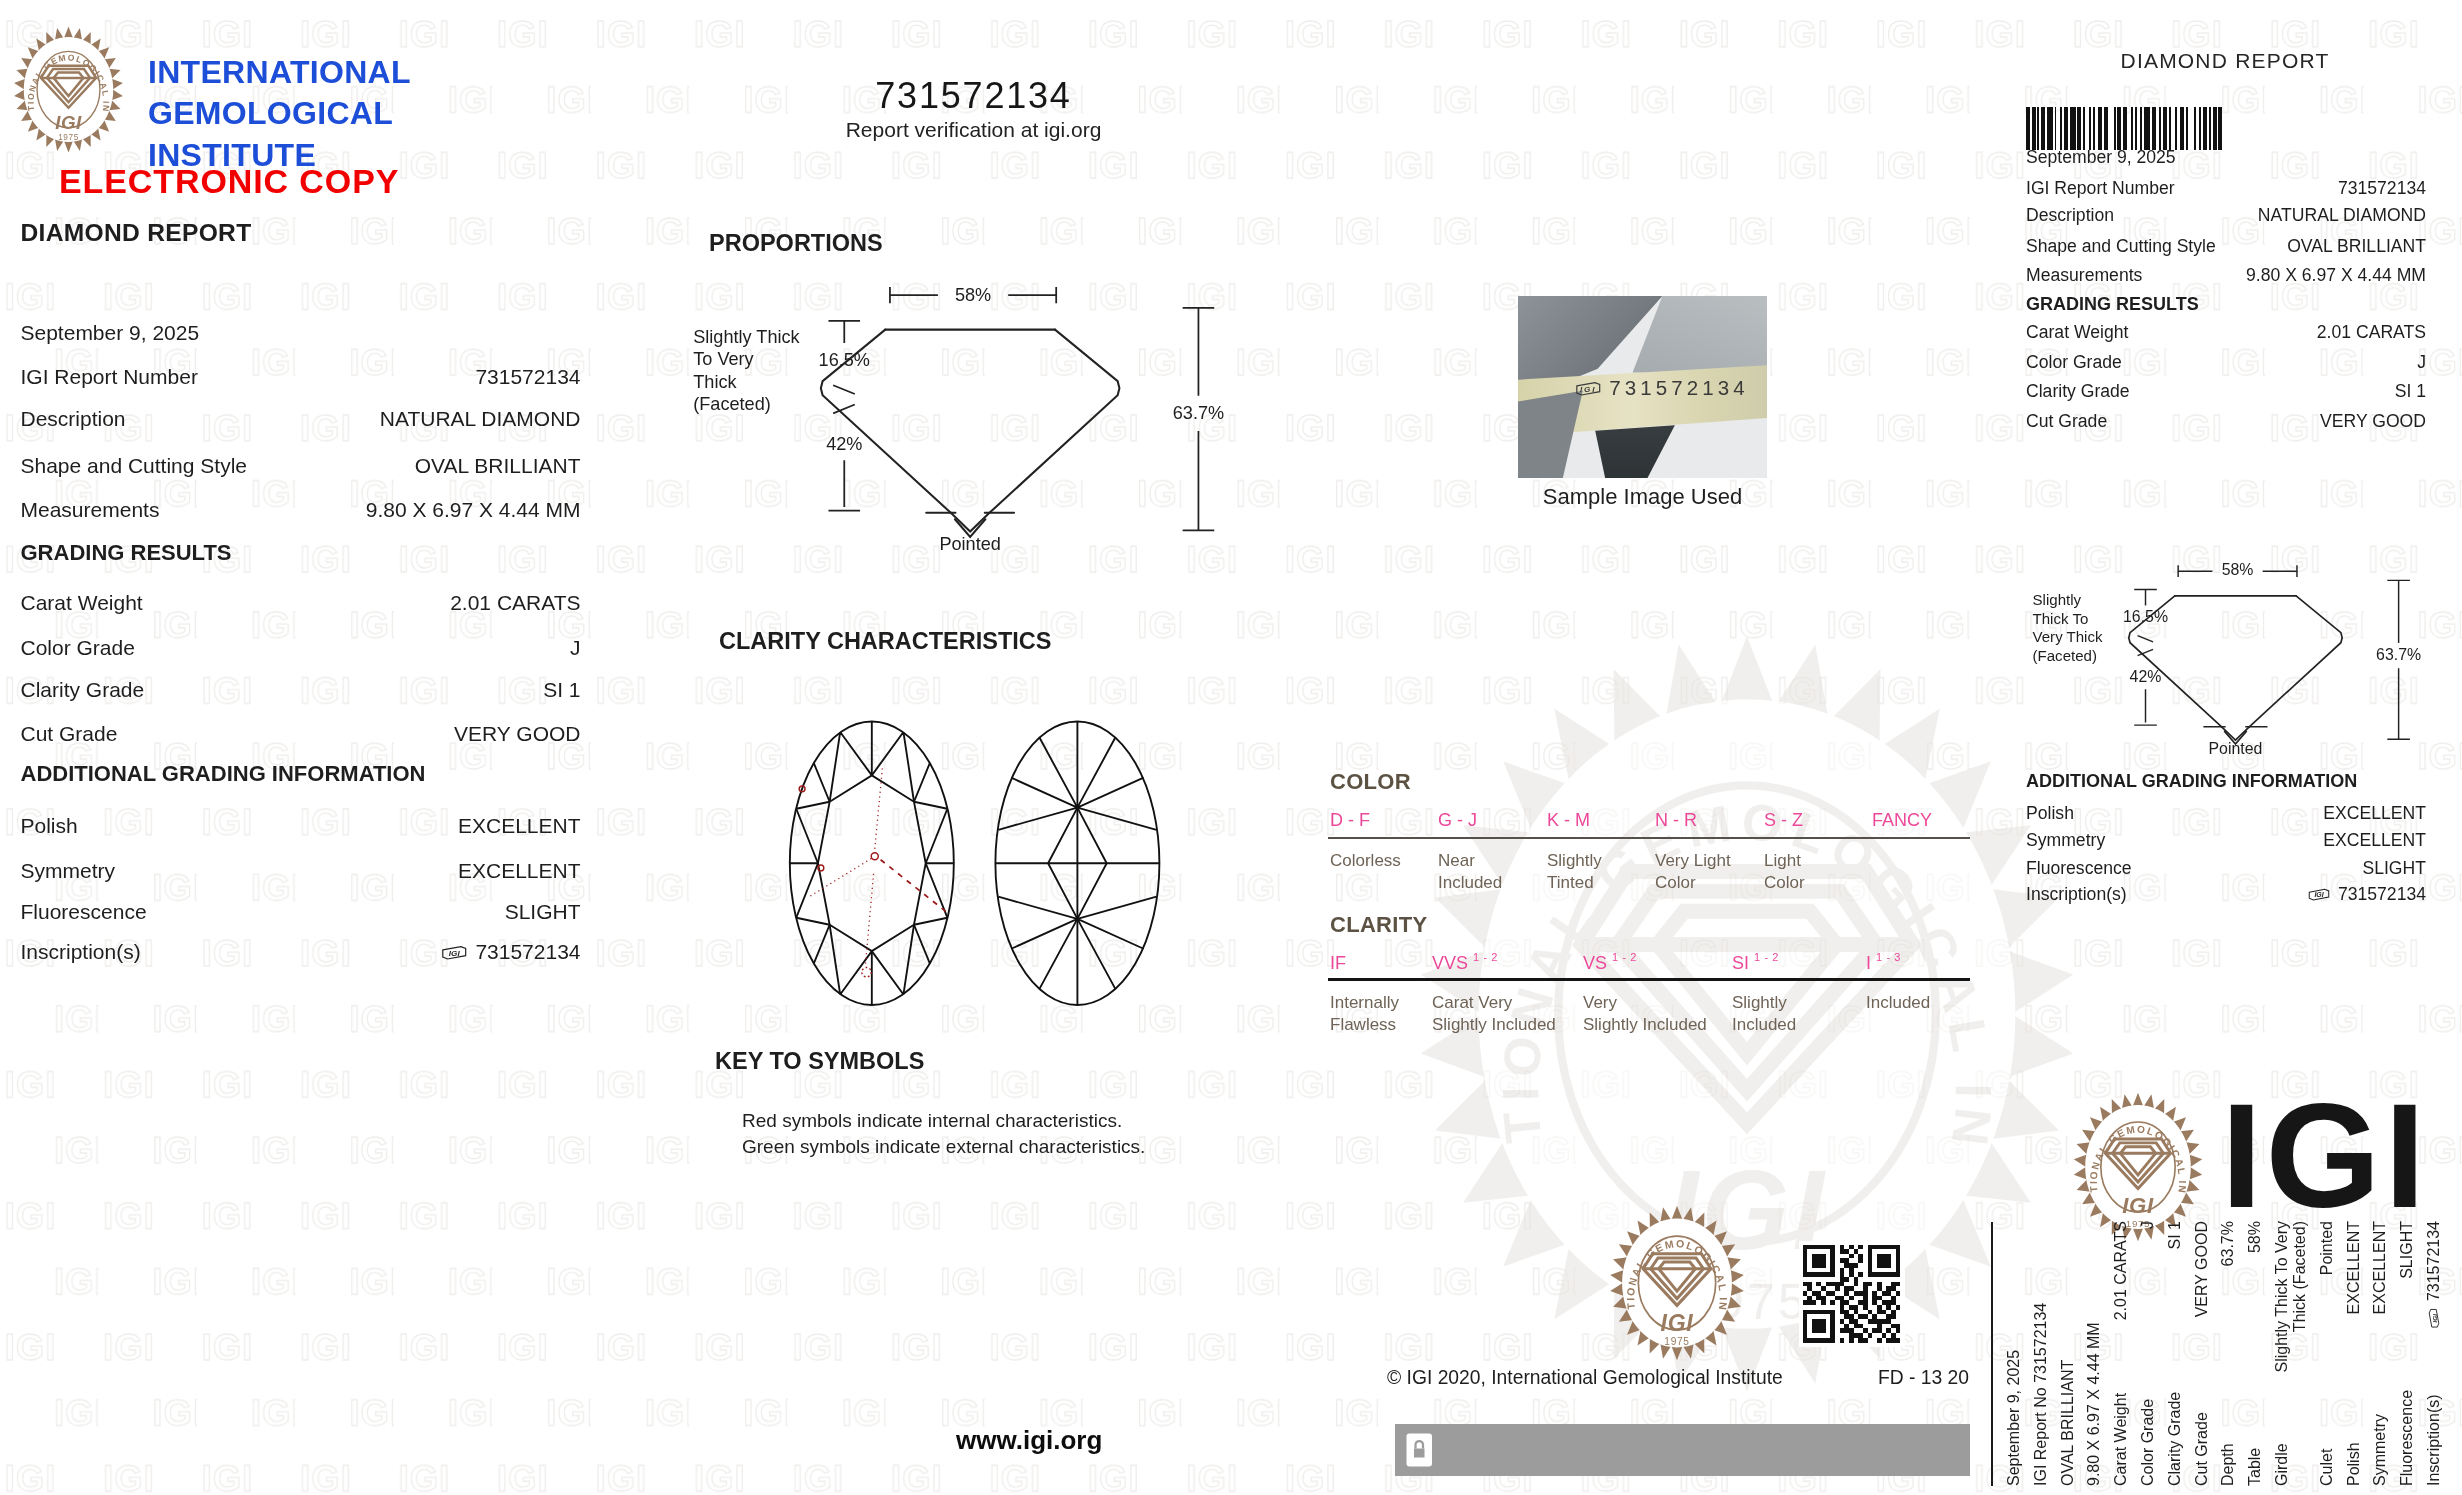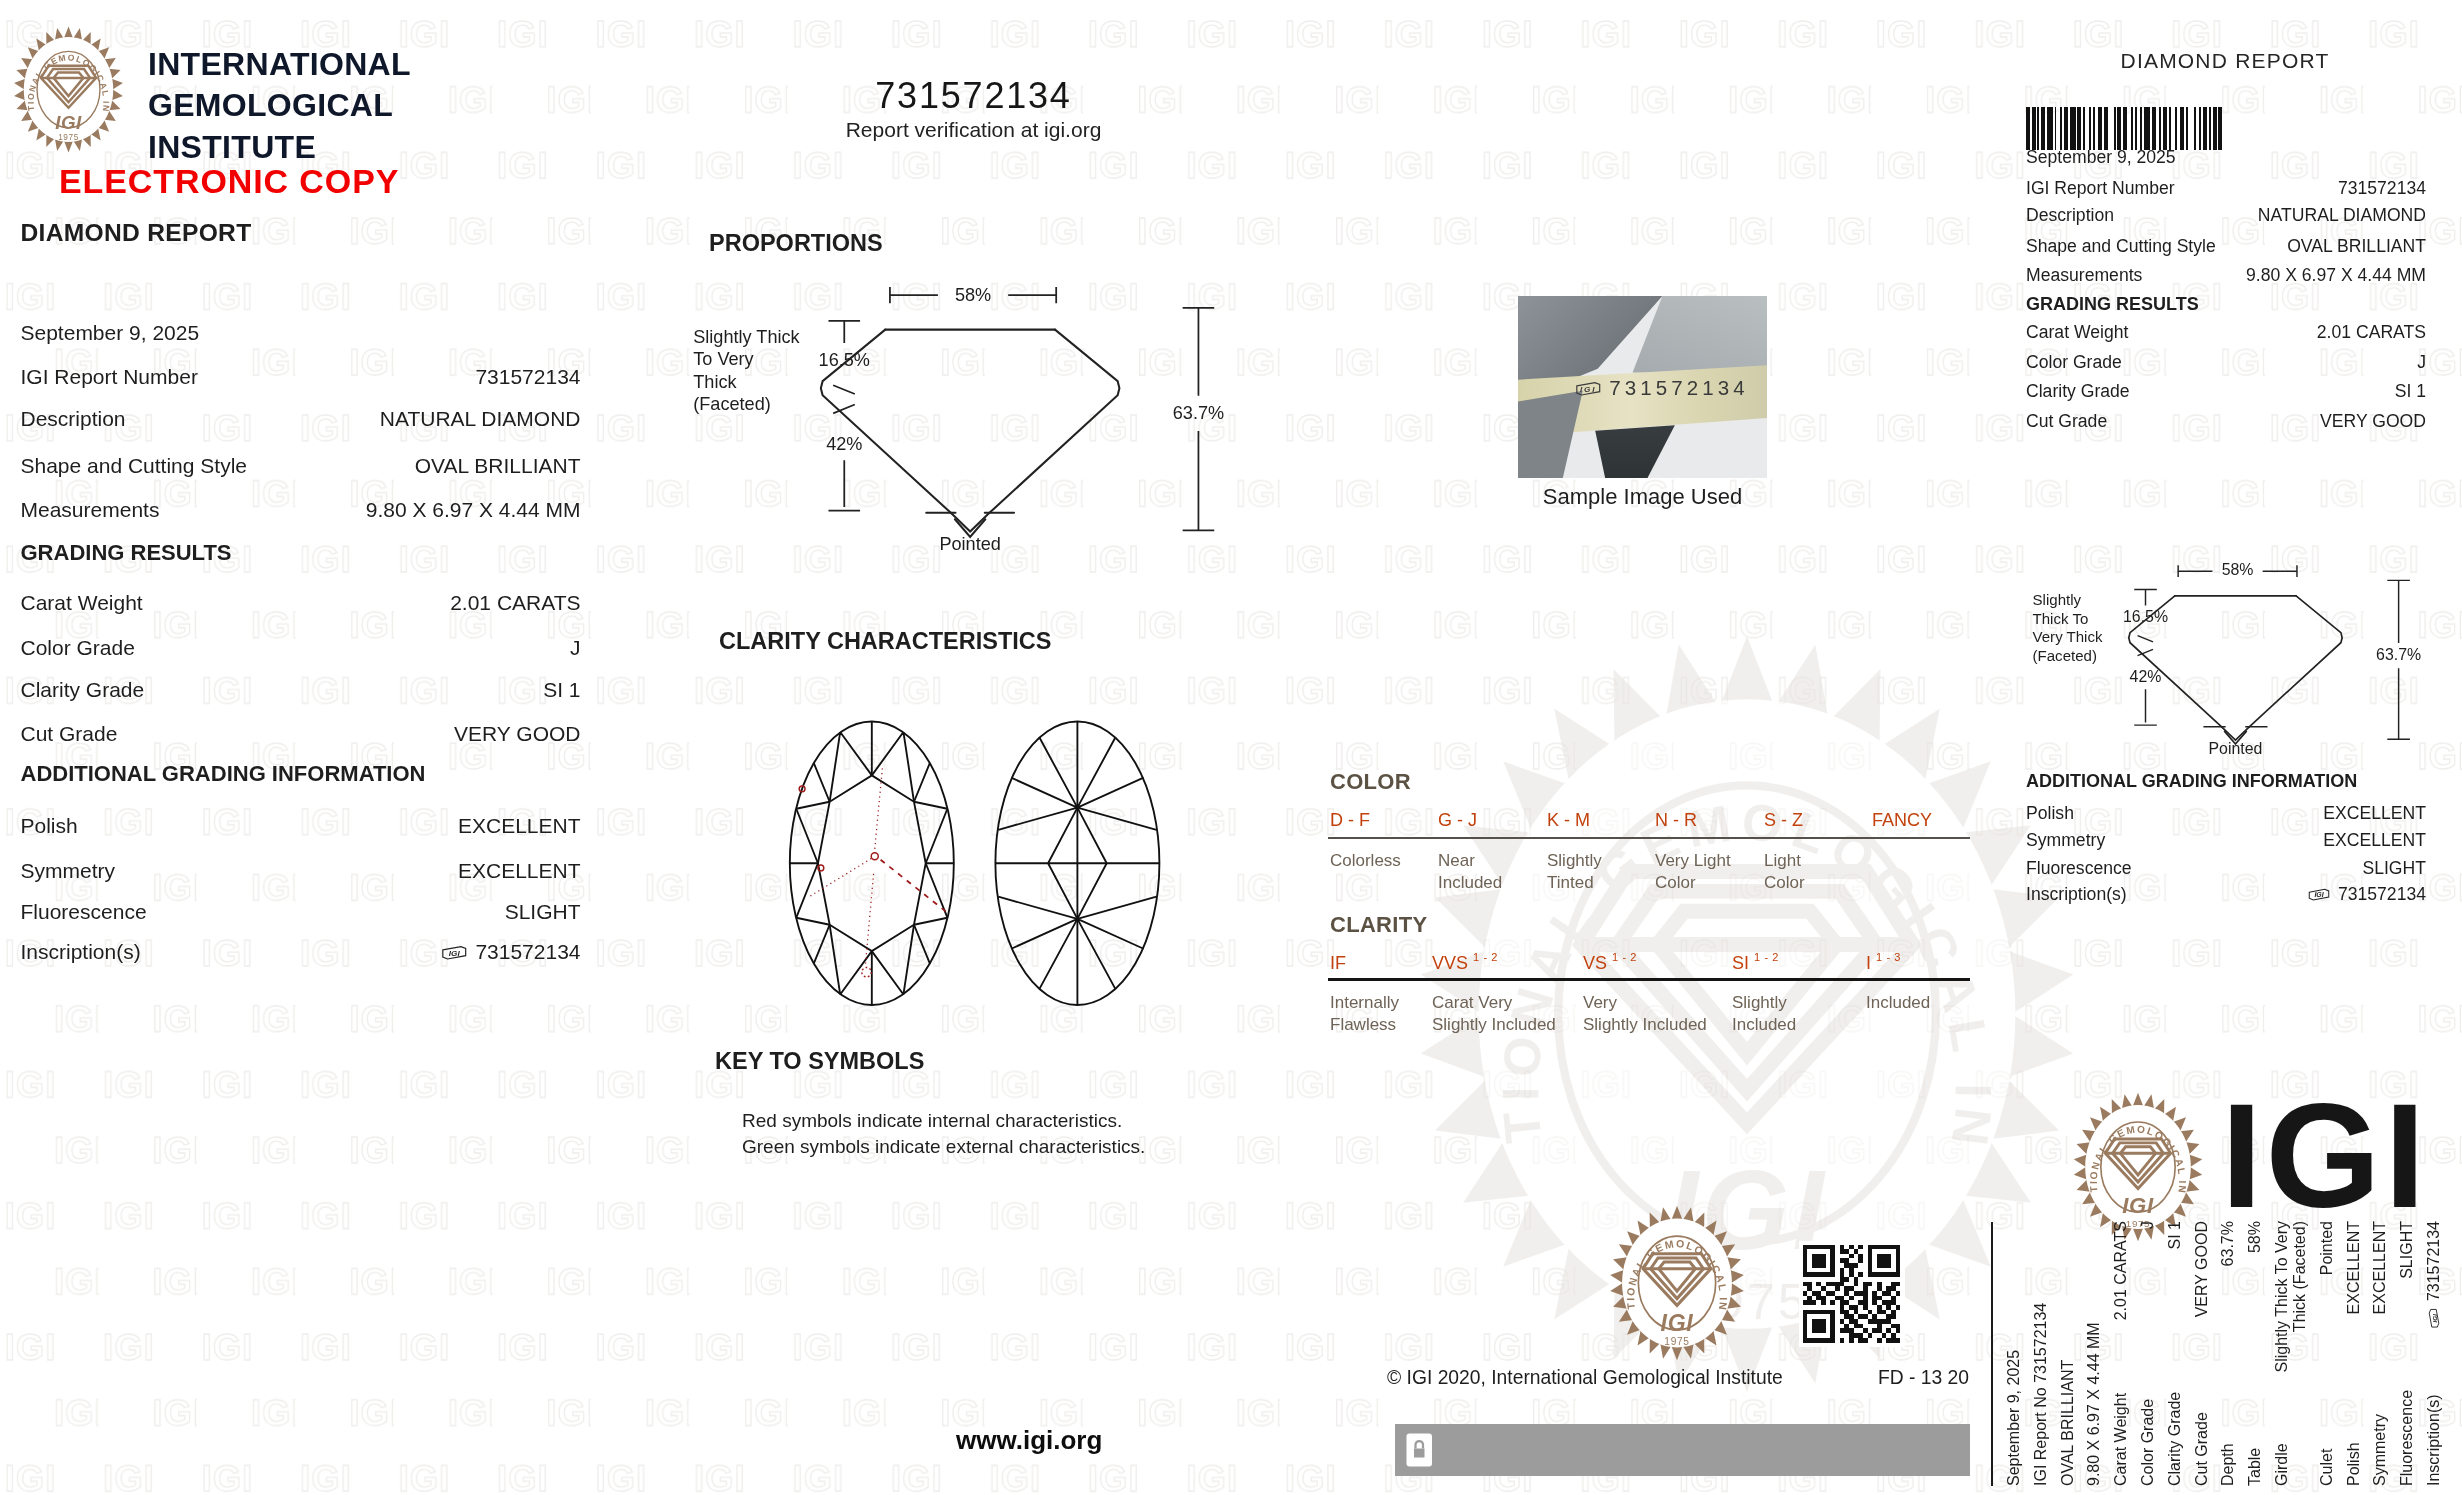--- a/index.html
+++ b/index.html
@@ -11,21 +11,21 @@
   .tileTxt{font-family:"Liberation Sans",sans-serif;font-size:62px;font-weight:bold;
            fill:none;stroke:#eceae7;stroke-width:2.2;letter-spacing:2px;}
   #wm-seal{position:absolute;left:1366px;top:633px;width:762px;height:762px;z-index:0;opacity:.5;color:#e5e1dd;}
   
   .seal-arc-text{font-size:15.5px;font-weight:bold;letter-spacing:2.5px;}
   .seal-igi{font-size:34px;font-weight:bold;font-style:italic;text-anchor:middle;letter-spacing:1px;}
   .seal-year{font-size:15px;text-anchor:middle;letter-spacing:1px;}
   .glyph{width:30.5px;height:17.6px;vertical-align:-2.3px;margin-right:5.9px;color:#222;}
   
   #logo{left:13px;top:26px;width:111px;height:127px;color:#9a7b5f;}
-  #brand{left:148px;top:44px;font-size:32px;font-weight:bold;line-height:1.29;letter-spacing:0.3px;color:#0f172a;}
+  #brand{left:148px;top:52px;font-size:32px;font-weight:bold;line-height:1.29;letter-spacing:0.3px;color:#1d4ed8;}
   #ecopy{left:59px;top:162px;font-size:34px;font-weight:bold;color:#f20000;letter-spacing:0.9px;}
   #lefttitle{left:20.5px;top:219px;font-size:24.6px;font-weight:bold;letter-spacing:0.3px;}
   #topnum{left:821px;top:75px;width:305px;text-align:center;font-size:36px;letter-spacing:1.8px;color:#161616;}
   #verify{left:821px;top:118px;width:305px;text-align:center;font-size:21px;color:#222;}
   
   .lrow{position:absolute;left:20.5px;width:560px;display:flex;justify-content:space-between;font-size:21px;z-index:2;}
   .lrow .lab{text-align:left;}
   .lrow .val{text-align:right;}
   .lhead{position:absolute;left:20.5px;font-size:22px;font-weight:bold;z-index:2;}
   
@@ -40,21 +40,21 @@
   #sample .sh{position:absolute;left:0;top:0;width:100%;height:100%;}
   #s1{background:linear-gradient(135deg,#8d9398 0%,#585d62 70%);clip-path:polygon(0 0,58% 0,32% 40%,0 58%);}
   #s2{background:linear-gradient(200deg,#b9bec1,#8e9498);clip-path:polygon(58% 0,100% 0,100% 44%,46% 42%);}
   #s3{background:linear-gradient(90deg,#d6d2a9 0%,#e6e2c4 45%,#d9d5b0 75%,#cfccab 100%);clip-path:polygon(0 46%,100% 38%,100% 67%,0 77%);}
   #s4{background:linear-gradient(#4e5458,#2e3336);clip-path:polygon(31% 74%,63% 71%,52% 100%,35% 100%);}
   #s5{background:#7e8488;clip-path:polygon(0 58%,26% 52%,18% 100%,0 100%);}
   #s-inscr{position:absolute;left:22%;top:44%;font-size:20.5px;letter-spacing:4.1px;color:#3a3a3a;white-space:nowrap;}
   #sample-cap{left:1518px;top:484px;width:249px;text-align:center;font-size:22px;z-index:2;}
   
   .scale-head{position:absolute;font-size:22px;font-weight:bold;color:#5c5244;z-index:2;letter-spacing:0.3px;}
-  .scale-range{position:absolute;font-size:18px;color:#c2410c;z-index:2;}
+  .scale-range{position:absolute;font-size:18px;color:#ec4899;z-index:2;}
   .scale-desc{position:absolute;font-size:17px;color:#6e6356;line-height:22px;white-space:pre-line;z-index:2;}
   .scale-sup{font-size:11px;vertical-align:8.2px;letter-spacing:0.6px;}
   .hr1{position:absolute;background:#55504a;height:1.8px;z-index:2;}
   .hr2{position:absolute;background:#141414;height:2.9px;z-index:2;}
   
   #copyright{left:1387px;top:1367px;font-size:19.3px;z-index:2;}
   #fdcode{left:1806px;top:1367px;width:163px;text-align:right;font-size:19.3px;z-index:2;}
   #website{left:956px;top:1425px;font-size:26px;font-weight:bold;color:#0d0d0d;z-index:2;}
   #secstrip{left:1395px;top:1424px;width:575px;height:52px;background:#9c9c9c;z-index:2;}
   #secbox{position:absolute;left:49px;top:5.3px;right:5.9px;bottom:5.3px;background:#fff;display:flex;align-items:center;}

